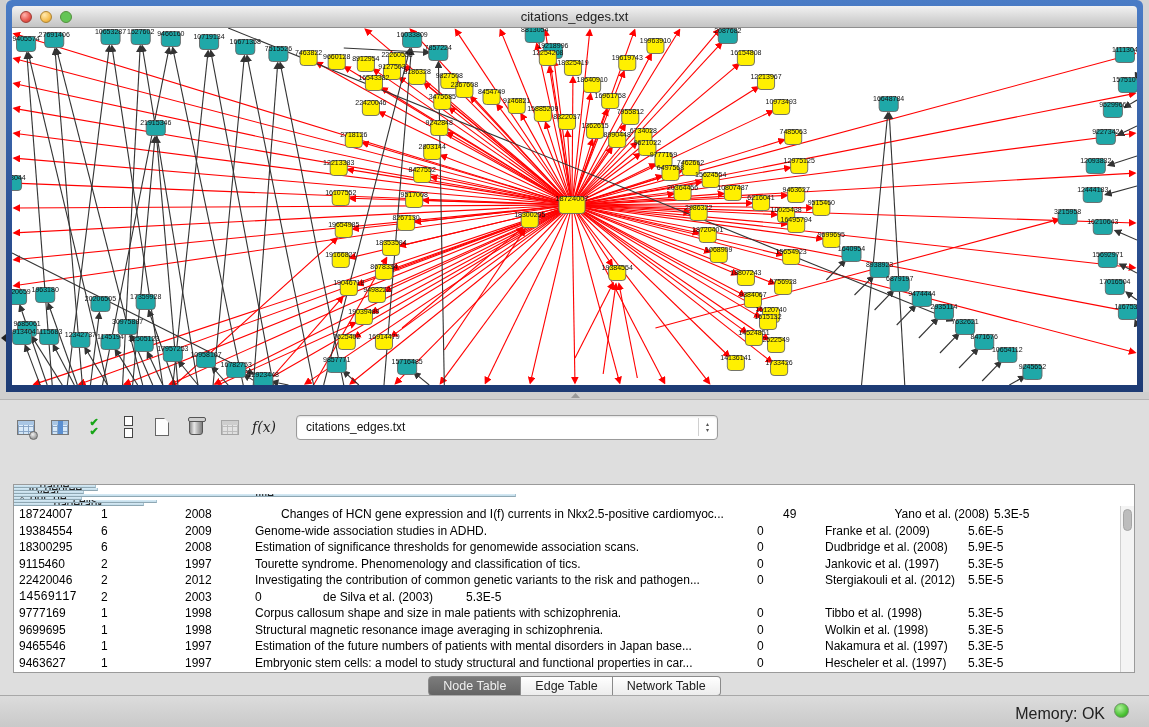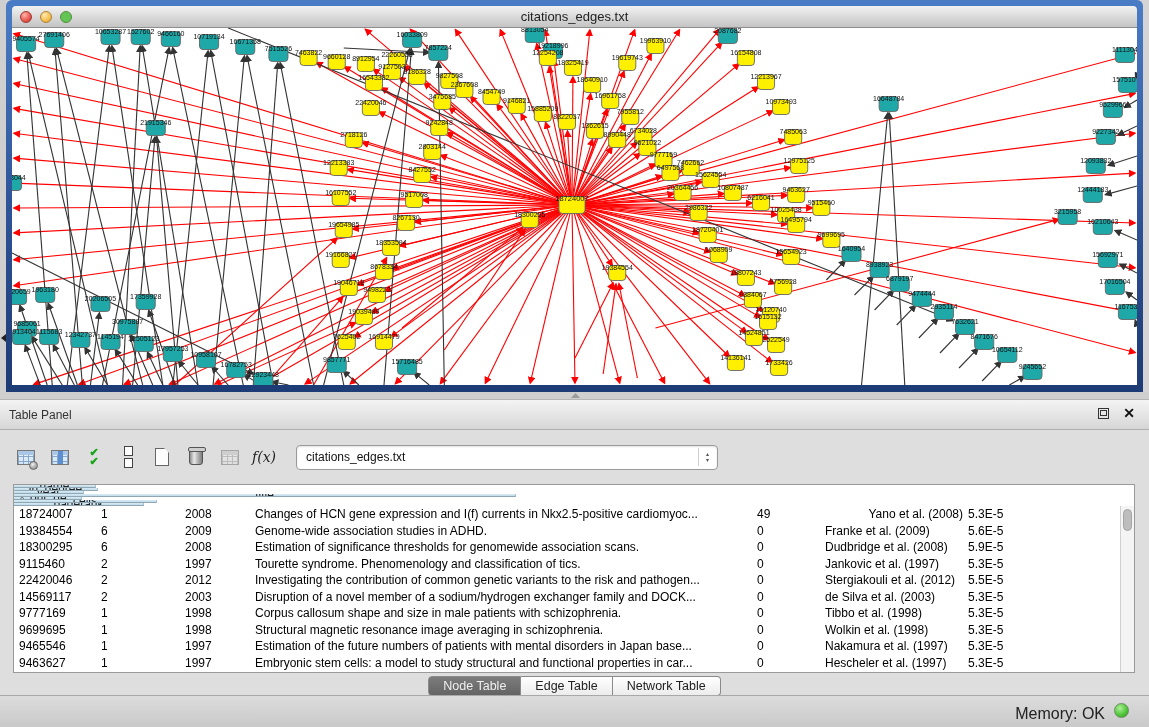--- a/index.html
+++ b/index.html
@@ -573,25 +573,20 @@
           <text x="557" y="173" text-anchor="middle" font-size="7.5" fill="#111" font-family="Liberation Sans, sans-serif">18724007</text>
         </svg>
     </div>
   </div>
 
   <div class="panel-gap">
     <div class="grip"></div>
   </div>
 
   <div class="table-panel">
-    <div class="panel-header">
-      <span class="panel-title">Table Panel</span>
-      <span class="float-ic"></span>
-      <span class="close-x">✕</span>
-    </div>
 
     <div class="toolbar">
       <div id="toolbar-icons" style="display:flex;align-items:center;">
           <div class="ticon">
             <span class="tbl">
               <span class="hdr"></span>
             </span>
             <span class="gear"></span>
           </div>
           <div class="ticon">
@@ -659,21 +654,21 @@
           </div>
           <div class="th" style="width: 130px;">
             <span>pagerank</span>
           </div>
         </div>
       <div class="tbody" id="tbody">
           <div class="tr">
             <div class="td" style="width: 82px;">18724007</div>
             <div class="td" style="width: 84px;">1</div>
             <div class="td" style="width: 70px;">2008</div>
-            <div class="td" style="width: 502px;">Changes of HCN gene expression and I(f) currents in Nkx2.5-positive cardiomyoc...</div>
+            <div class="td" style="width: 502px; margin-left: 26px;">Changes of HCN gene expression and I(f) currents in Nkx2.5-positive cardiomyoc...</div>
             <div class="td" style="width: 68px;">49</div>
             <div class="td" style="width: 143px; text-align: right;">Yano et al. (2008)</div>
             <div class="td" style="width: 130px;">5.3E-5</div>
           </div>
           <div class="tr">
             <div class="td" style="width: 82px;">19384554</div>
             <div class="td" style="width: 84px;">6</div>
             <div class="td" style="width: 70px;">2009</div>
             <div class="td" style="width: 502px;">Genome-wide association studies in ADHD.</div>
             <div class="td" style="width: 68px;">0</div>
@@ -701,24 +696,23 @@
           <div class="tr">
             <div class="td" style="width: 82px;">22420046</div>
             <div class="td" style="width: 84px;">2</div>
             <div class="td" style="width: 70px;">2012</div>
             <div class="td" style="width: 502px;">Investigating the contribution of common genetic variants to the risk and pathogen...</div>
             <div class="td" style="width: 68px;">0</div>
             <div class="td" style="width: 143px;">Stergiakouli et al. (2012)</div>
             <div class="td" style="width: 130px;">5.5E-5</div>
           </div>
           <div class="tr">
-            <div class="td" style="width: 82px;">14569117</div>
+            <div class="td" style="width: 82px; font-family: Liberation Mono, monospace;">14569117</div>
             <div class="td" style="width: 84px;">2</div>
             <div class="td" style="width: 70px;">2003</div>
-            <div class="td" style="width: 502px;">Disruption of a novel member of a sodium/hydrogen exchanger family and DOCK...</div>
             <div class="td" style="width: 68px;">0</div>
             <div class="td" style="width: 143px;">de Silva et al. (2003)</div>
             <div class="td" style="width: 130px;">5.3E-5</div>
           </div>
           <div class="tr">
             <div class="td" style="width: 82px;">9777169</div>
             <div class="td" style="width: 84px;">1</div>
             <div class="td" style="width: 70px;">1998</div>
             <div class="td" style="width: 502px;">Corpus callosum shape and size in male patients with schizophrenia.</div>
             <div class="td" style="width: 68px;">0</div>

